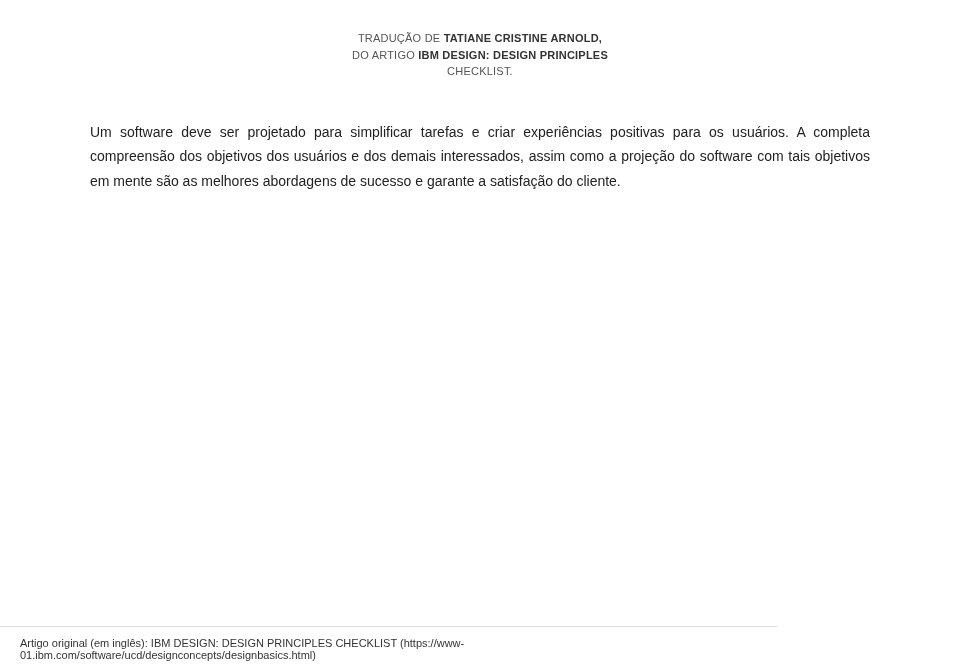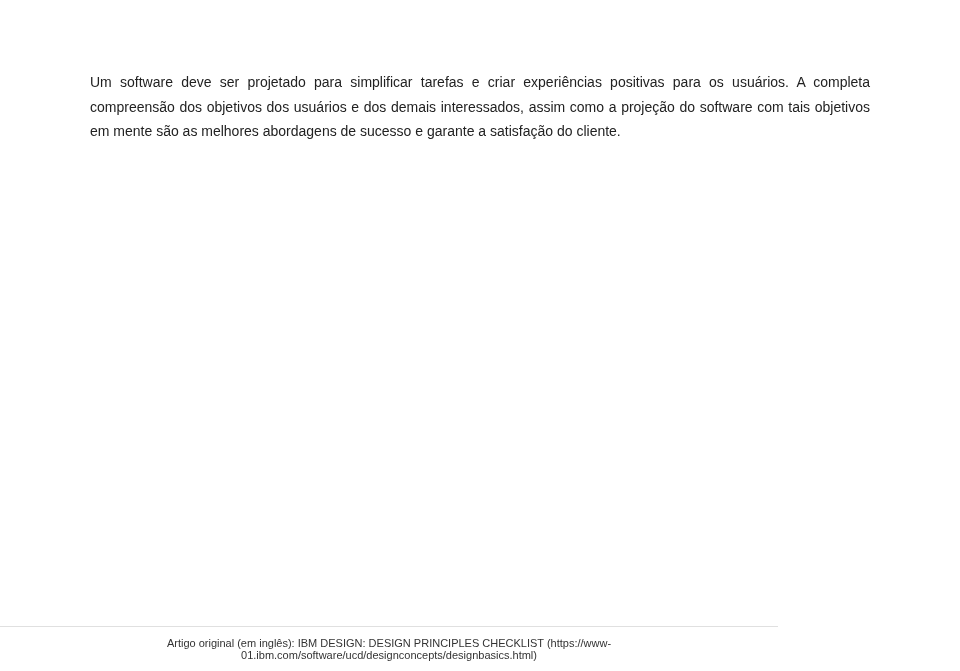--- a/index.html
+++ b/index.html
@@ -58,27 +58,34 @@
     .footer-link {
       position: fixed;
       bottom: 0;
       left: 0;
       width: 778px;
       background: #ffffff;
       padding: 10px 20px;
       font-size: 11px;
       color: #333333;
       border-top: 1px solid #e0e0e0;
-      text-align: center;
+      text-align: left;
     }
   </style>
 </head>
 <body>
 
 <div class="header-section">
+  <div class="subtitle-block">
+    <span>TRADUÇÃO DE</span>
+    <span class="subtitle-bold">TATIANE CRISTINE ARNOLD,</span><br>
+    <span>DO ARTIGO</span>
+    <span class="subtitle-bold">IBM DESIGN: DESIGN PRINCIPLES</span><br>
+    <span>CHECKLIST.</span>
+  </div>
 </div>
 
 <div class="content-area">
   <p class="paragraph">Um software deve ser projetado para simplificar tarefas e criar experiências positivas para os usuários. A completa compreensão dos objetivos dos usuários e dos demais interessados, assim como a projeção do software com tais objetivos em mente são as melhores abordagens de sucesso e garante a satisfação do cliente.</p>
 </div>
 
 <div class="footer-link">
   <span>Artigo original (em inglês): IBM DESIGN: DESIGN PRINCIPLES CHECKLIST (https://www-01.ibm.com/software/ucd/designconcepts/designbasics.html)</span>
 </div>
 

